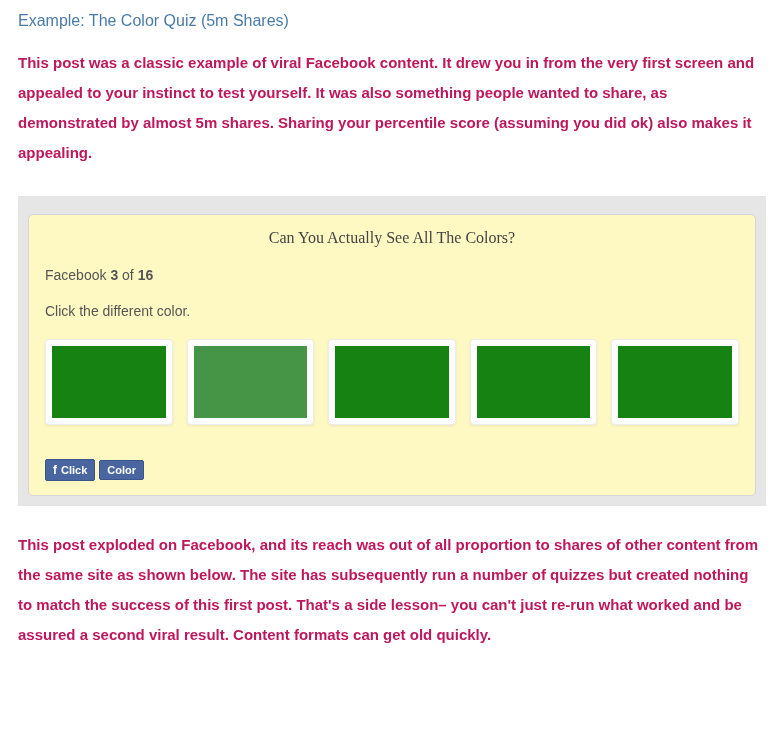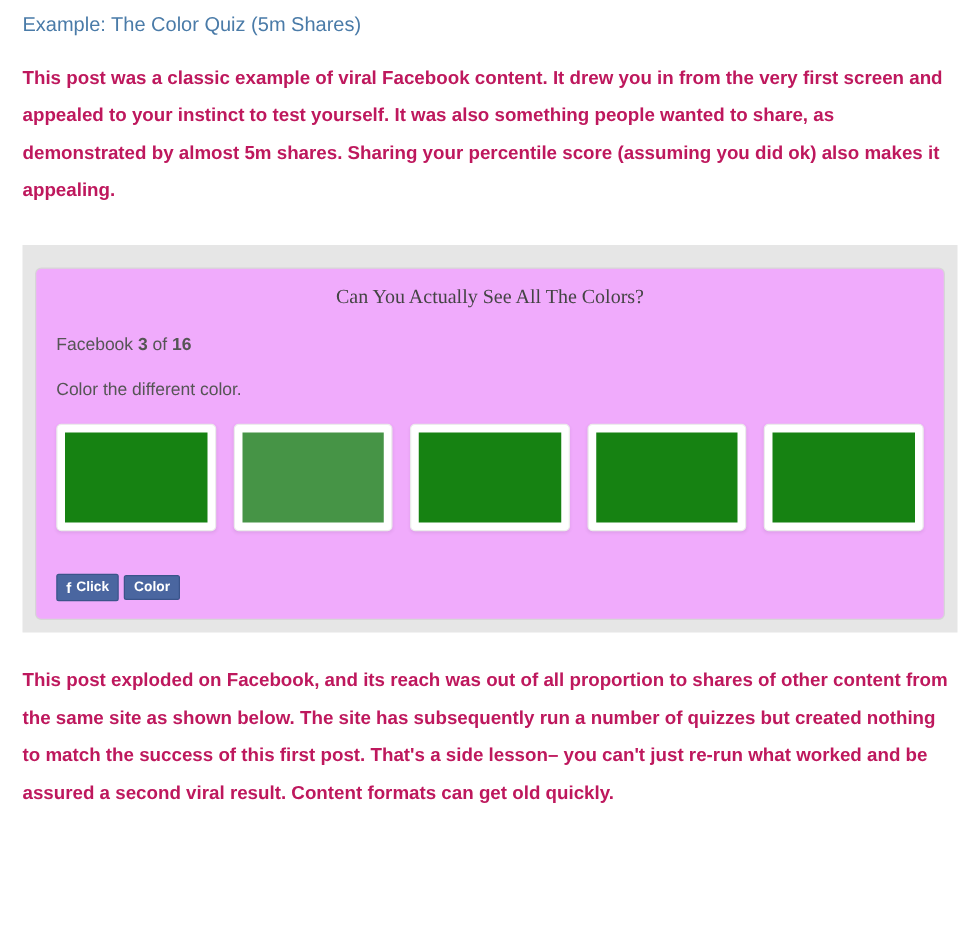--- a/index.html
+++ b/index.html
@@ -23,21 +23,21 @@
       font-weight: bold;
       margin-bottom: 16px;
     }
     .widget-wrapper {
       background: #e6e6e6;
       padding: 18px 10px 10px 10px;
       margin-top: 28px;
       margin-bottom: 24px;
     }
     .quiz-card {
-      background: #f0abfc;
+      background: #fef9c3;
       border: 1px solid #d6d6d6;
       border-radius: 5px;
       padding: 14px 16px 14px 16px;
     }
     .quiz-title {
       font-family: Georgia, 'Times New Roman', serif;
       text-align: center;
       font-size: 16px;
       color: #444444;
       margin-bottom: 20px;
@@ -105,21 +105,21 @@
 <p class="body-text">This post was a classic example of viral Facebook content. It drew you in from the very first screen and appealed to your instinct to test yourself. It was also something people wanted to share, as demonstrated by almost 5m shares. Sharing your percentile score (assuming you did ok) also makes it appealing.</p>
 
 <div class="widget-wrapper">
   <div class="quiz-card">
     <div class="quiz-title">Can You Actually See All The Colors?</div>
 
     <div class="question-count">
       <span>Facebook </span><span class="bold">3</span><span> of </span><span class="bold">16</span>
     </div>
 
-    <div class="instruction">Color the different color.</div>
+    <div class="instruction">Click the different color.</div>
 
     <div class="swatch-row">
       <div class="swatch-tile">
         <div class="swatch-inner" style="background:#168212"></div>
       </div>
       <div class="swatch-tile">
         <div class="swatch-inner" style="background:#469446"></div>
       </div>
       <div class="swatch-tile">
         <div class="swatch-inner" style="background:#168212"></div>

